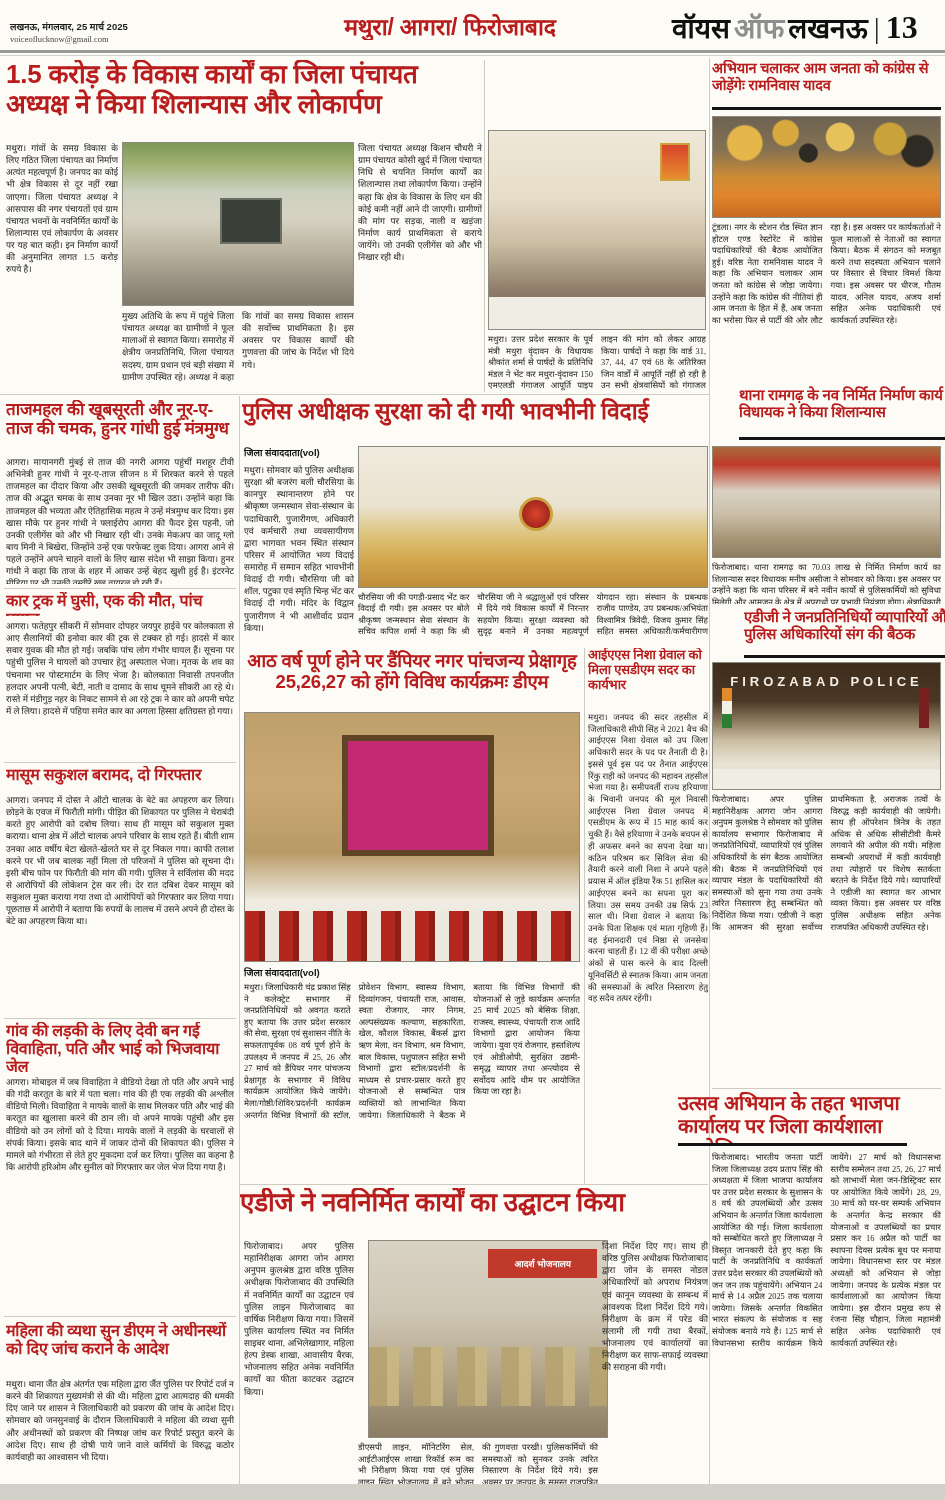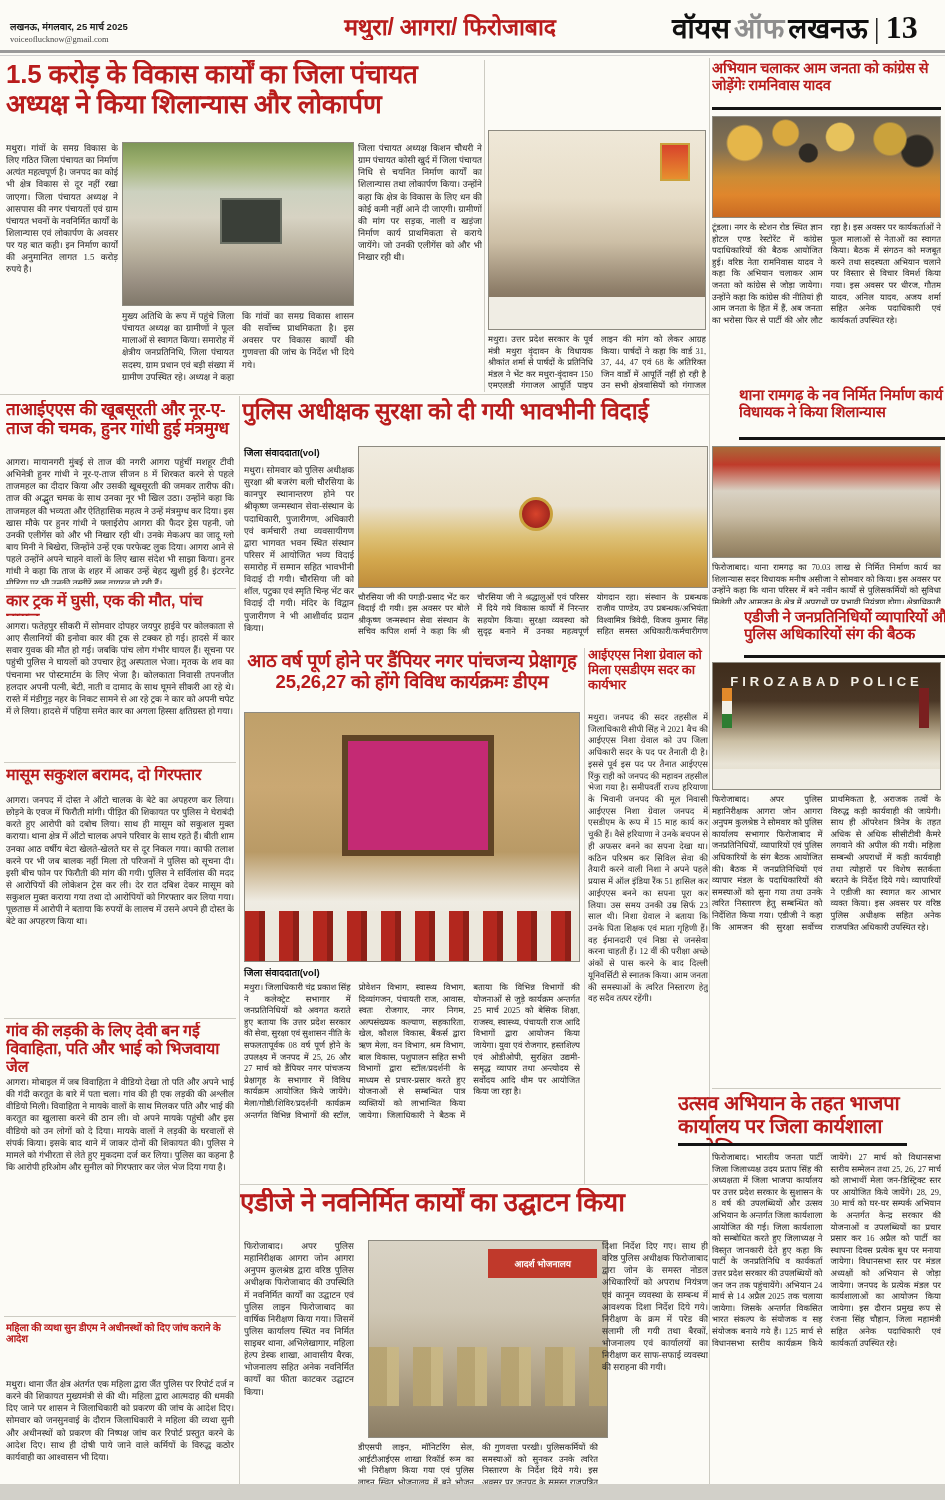--- a/index.html
+++ b/index.html
@@ -103,37 +103,37 @@
   <div class="abs body-txt cols2" style="left:488px; top:334px; width:218px; height:58px; font-size:8.4px;">मथुरा। उत्तर प्रदेश सरकार के पूर्व मंत्री मथुरा वृंदावन के विधायक श्रीकांत शर्मा से पार्षदों के प्रतिनिधि मंडल ने भेंट कर मथुरा-वृंदावन 150 एमएलडी गंगाजल आपूर्ति पाइप लाइन की मांग को लेकर आग्रह किया। पार्षदों ने कहा कि वार्ड 31, 37, 44, 47 एवं 68 के अतिरिक्त जिन वार्डों में आपूर्ति नहीं हो रही है उन सभी क्षेत्रवासियों को गंगाजल की आपूर्ति करायी जाये। पूर्व मंत्री ने जलनिगम के अधिकारियों से वार्ता कर शीघ्र समाधान कराये जाने का आश्वासन दिया। प्रतिनिधि मंडल में अनेक पार्षद उपस्थित रहे।</div>
 
   <div class="abs hl hl-rule" style="left:712px; top:60px; width:229px; height:50px; font-size:14.5px;">अभियान चलाकर आम जनता को कांग्रेस से जोड़ेंगेः रामनिवास यादव</div>
   <div class="abs photo photo-garland" style="left:712px; top:116px; width:229px; height:102px;"></div>
   <div class="abs body-txt cols2" style="left:712px; top:222px; width:229px; height:170px; font-size:8.4px;">टूंडला। नगर के स्टेशन रोड स्थित ज्ञान होटल एण्ड रेस्टोरेंट में कांग्रेस पदाधिकारियों की बैठक आयोजित हुई। वरिष्ठ नेता रामनिवास यादव ने कहा कि अभियान चलाकर आम जनता को कांग्रेस से जोड़ा जायेगा। उन्होंने कहा कि कांग्रेस की नीतियां ही आम जनता के हित में हैं, अब जनता का भरोसा फिर से पार्टी की ओर लौट रहा है। इस अवसर पर कार्यकर्ताओं ने फूल मालाओं से नेताओं का स्वागत किया। बैठक में संगठन को मजबूत करने तथा सदस्यता अभियान चलाने पर विस्तार से विचार विमर्श किया गया। इस अवसर पर धीरज, गौतम यादव, अनिल यादव, अजय शर्मा सहित अनेक पदाधिकारी एवं कार्यकर्ता उपस्थित रहे।</div>
 
   <div class="vline" style="left:484px; top:60px; height:332px;"></div>
   <div class="vline" style="left:709px; top:58px; height:1438px;"></div>
   <div class="hline" style="left:0; top:394px; width:709px;"></div>
 
-  <div class="abs hl" style="left:6px; top:400px; width:228px; height:52px; font-size:17px;">ताआईएएस की खूबसूरती और नूर-ए-ताज की चमक, हुनर गांधी हुई मंत्रमुग्ध</div>
+  <div class="abs hl" style="left:6px; top:400px; width:228px; height:52px; font-size:17px;">ताजमहल की खूबसूरती और नूर-ए-ताज की चमक, हुनर गांधी हुई मंत्रमुग्ध</div>
   <div class="abs body-txt" style="left:6px; top:456px; width:228px; height:128px; font-size:8.8px;">आगरा। मायानगरी मुंबई से ताज की नगरी आगरा पहुंचीं मशहूर टीवी अभिनेत्री हुनर गांधी ने नूर-ए-ताज सीजन 8 में शिरकत करने से पहले ताजमहल का दीदार किया और उसकी खूबसूरती की जमकर तारीफ की। ताज की अद्भुत चमक के साथ उनका नूर भी खिल उठा। उन्होंने कहा कि ताजमहल की भव्यता और ऐतिहासिक महत्व ने उन्हें मंत्रमुग्ध कर दिया। इस खास मौके पर हुनर गांधी ने फ्लाईरोप आगरा की फैदर ड्रेस पहनी, जो उनकी एलीगेंस को और भी निखार रही थी। उनके मेकअप का जादू ग्लो बाय मिनी ने बिखेरा, जिन्होंने उन्हें एक परफेक्ट लुक दिया। आगरा आने से पहले उन्होंने अपने चाहने वालों के लिए खास संदेश भी साझा किया। हुनर गांधी ने कहा कि ताज के शहर में आकर उन्हें बेहद खुशी हुई है। इंटरनेट मीडिया पर भी उनकी तस्वीरें खूब वायरल हो रही हैं।</div>
   <div class="hline" style="left:4px; top:588px; width:232px;"></div>
 
   <div class="abs hl" style="left:6px; top:592px; width:228px; height:24px; font-size:16px;">कार ट्रक में घुसी, एक की मौत, पांच घायल</div>
   <div class="abs body-txt" style="left:6px; top:620px; width:228px; height:140px; font-size:8.8px;">आगरा। फतेहपुर सीकरी में सोमवार दोपहर जयपुर हाईवे पर कोलकाता से आए सैलानियों की इनोवा कार की ट्रक से टक्कर हो गई। हादसे में कार सवार युवक की मौत हो गई। जबकि पांच लोग गंभीर घायल हैं। सूचना पर पहुंची पुलिस ने घायलों को उपचार हेतु अस्पताल भेजा। मृतक के शव का पंचनामा भर पोस्टमार्टम के लिए भेजा है। कोलकाता निवासी तपनजीत हलदार अपनी पत्नी, बेटी, नाती व दामाद के साथ घूमने सीकरी आ रहे थे। रास्ते में मंडीगुड़ नहर के निकट सामने से आ रहे ट्रक ने कार को अपनी चपेट में ले लिया। हादसे में पहिया समेत कार का अगला हिस्सा क्षतिग्रस्त हो गया।</div>
   <div class="hline" style="left:4px; top:762px; width:232px;"></div>
 
   <div class="abs hl" style="left:6px; top:766px; width:228px; height:24px; font-size:16px;">मासूम सकुशल बरामद, दो गिरफ्तार</div>
   <div class="abs body-txt" style="left:6px; top:794px; width:228px; height:222px; font-size:8.8px;">आगरा। जनपद में दोस्त ने ऑटो चालक के बेटे का अपहरण कर लिया। छोड़ने के एवज में फिरौती मांगी। पीड़ित की शिकायत पर पुलिस ने घेराबंदी करते हुए आरोपी को दबोच लिया। साथ ही मासूम को सकुशल मुक्त कराया। थाना क्षेत्र में ऑटो चालक अपने परिवार के साथ रहते हैं। बीती शाम उनका आठ वर्षीय बेटा खेलते-खेलते घर से दूर निकल गया। काफी तलाश करने पर भी जब बालक नहीं मिला तो परिजनों ने पुलिस को सूचना दी। इसी बीच फोन पर फिरौती की मांग की गयी। पुलिस ने सर्विलांस की मदद से आरोपियों की लोकेशन ट्रेस कर ली। देर रात दबिश देकर मासूम को सकुशल मुक्त कराया गया तथा दो आरोपियों को गिरफ्तार कर लिया गया। पूछताछ में आरोपी ने बताया कि रुपयों के लालच में उसने अपने ही दोस्त के बेटे का अपहरण किया था।</div>
   <div class="hline" style="left:4px; top:1018px; width:232px;"></div>
 
   <div class="abs hl" style="left:6px; top:1022px; width:228px; height:50px; font-size:16px;">गांव की लड़की के लिए देवी बन गई विवाहिता, पति और भाई को भिजवाया जेल</div>
   <div class="abs body-txt" style="left:6px; top:1076px; width:228px; height:238px; font-size:8.8px;">आगरा। मोबाइल में जब विवाहिता ने वीडियो देखा तो पति और अपने भाई की गंदी करतूत के बारे में पता चला। गांव की ही एक लड़की की अश्लील वीडियो मिली। विवाहिता ने मायके वालों के साथ मिलकर पति और भाई की करतूत का खुलासा करने की ठान ली। वो अपने मायके पहुंची और इस वीडियो को उन लोगों को दे दिया। मायके वालों ने लड़की के घरवालों से संपर्क किया। इसके बाद थाने में जाकर दोनों की शिकायत की। पुलिस ने मामले को गंभीरता से लेते हुए मुकदमा दर्ज कर लिया। पुलिस का कहना है कि आरोपी हरिओम और सुनील को गिरफ्तार कर जेल भेज दिया गया है।</div>
   <div class="hline" style="left:4px; top:1316px; width:232px;"></div>
 
-  <div class="abs hl" style="left:6px; top:1322px; width:228px; height:52px; font-size:10px;">महिला की व्यथा सुन डीएम ने अधीनस्थों को दिए जांच कराने के आदेश</div>
+  <div class="abs hl" style="left:6px; top:1322px; width:228px; height:52px; font-size:16px;">महिला की व्यथा सुन डीएम ने अधीनस्थों को दिए जांच कराने के आदेश</div>
   <div class="abs body-txt" style="left:6px; top:1378px; width:228px; height:116px; font-size:8.8px;">मथुरा। थाना जैंत क्षेत्र अंतर्गत एक महिला द्वारा जैंत पुलिस पर रिपोर्ट दर्ज न करने की शिकायत मुख्यमंत्री से की थी। महिला द्वारा आत्मदाह की धमकी दिए जाने पर शासन ने जिलाधिकारी को प्रकरण की जांच के आदेश दिए। सोमवार को जनसुनवाई के दौरान जिलाधिकारी ने महिला की व्यथा सुनी और अधीनस्थों को प्रकरण की निष्पक्ष जांच कर रिपोर्ट प्रस्तुत करने के आदेश दिए। साथ ही दोषी पाये जाने वाले कर्मियों के विरुद्ध कठोर कार्यवाही का आश्वासन भी दिया।</div>
 
   <div class="vline" style="left:239px; top:396px; height:1100px;"></div>
 
   <div class="abs hl" style="left:242px; top:398px; width:466px; height:44px; font-size:23px;">पुलिस अधीक्षक सुरक्षा को दी गयी भावभीनी विदाई</div>
   <div class="abs byline" style="left:244px; top:446px; width:130px;">जिला संवाददाता(vol)</div>
   <div class="abs body-txt" style="left:244px; top:464px; width:110px; height:180px; font-size:8.8px;">मथुरा। सोमवार को पुलिस अधीक्षक सुरक्षा श्री बजरंग बली चौरसिया के कानपुर स्थानान्तरण होने पर श्रीकृष्ण जन्मस्थान सेवा-संस्थान के पदाधिकारी, पुजारीगण, अधिकारी एवं कर्मचारी तथा व्यवसायीगण द्वारा भागवत भवन स्थित संस्थान परिसर में आयोजित भव्य विदाई समारोह में सम्मान सहित भावभीनी विदाई दी गयी। चौरसिया जी को शॉल, पटुका एवं स्मृति चिन्ह भेंट कर विदाई दी गयी। मंदिर के विद्वान पुजारीगण ने भी आशीर्वाद प्रदान किया।</div>
   <div class="abs photo photo-farewell" style="left:358px; top:446px; width:350px; height:142px;">
     <div class="shield"></div>
   </div>

